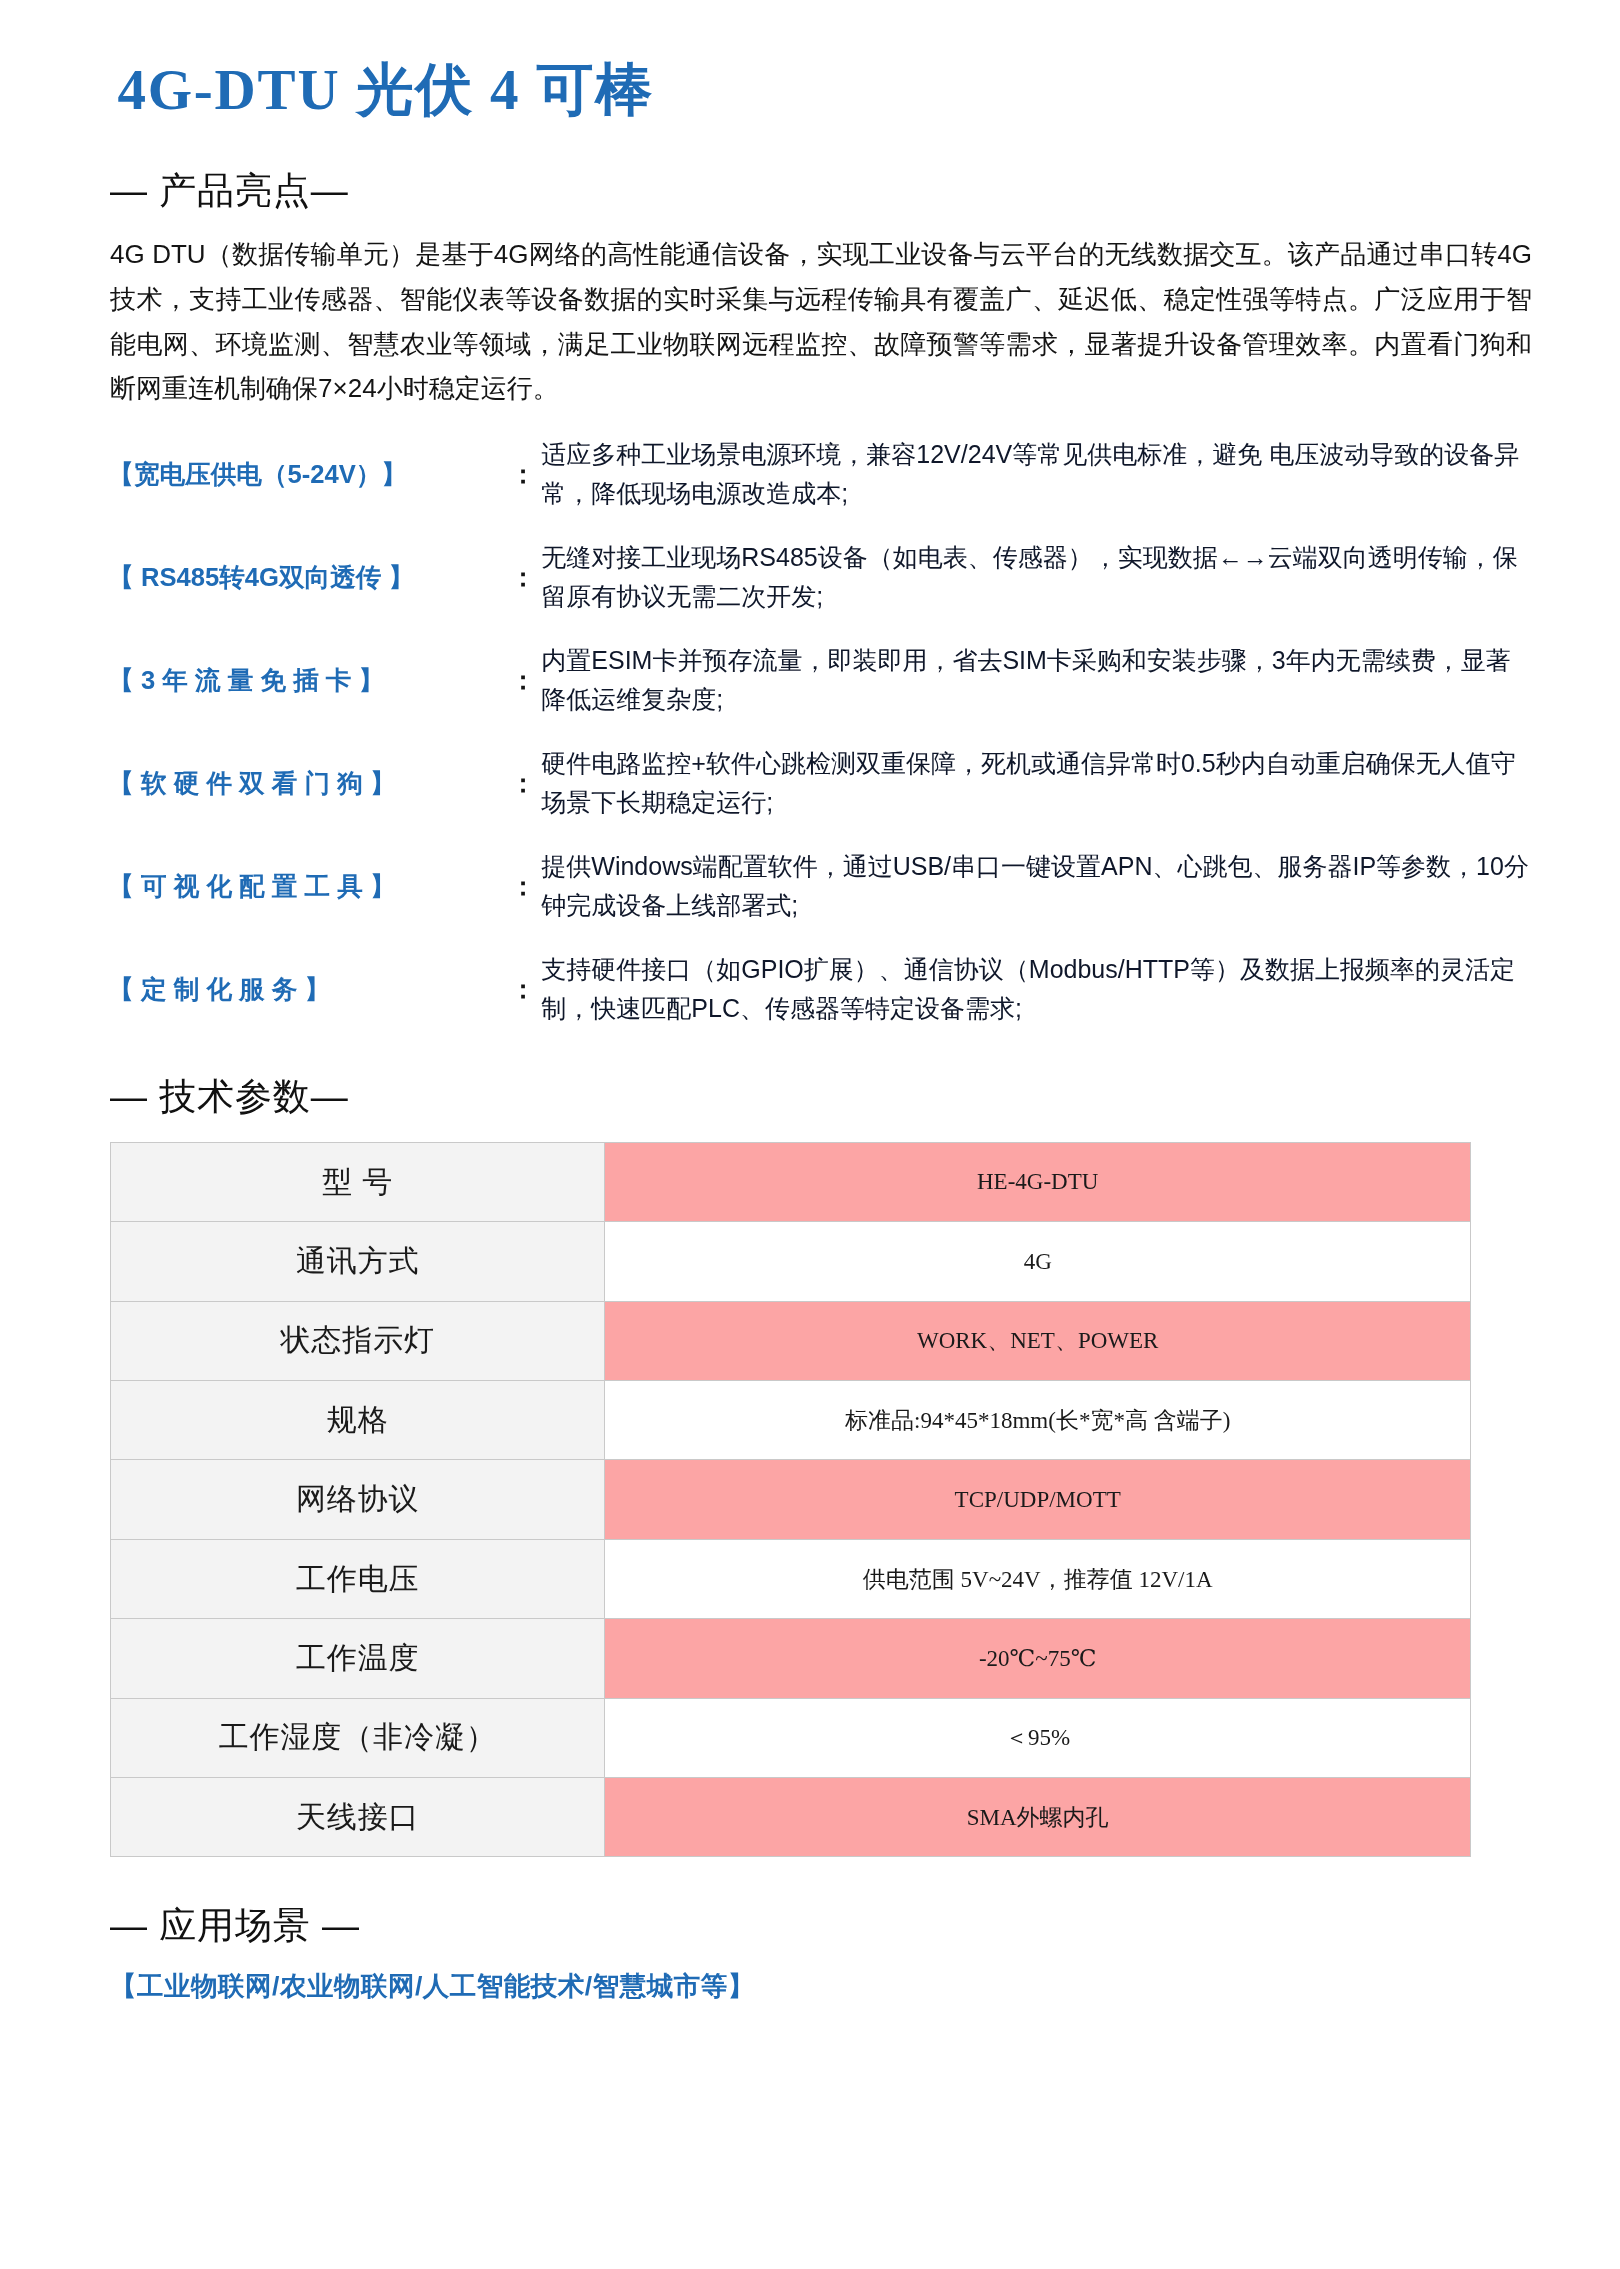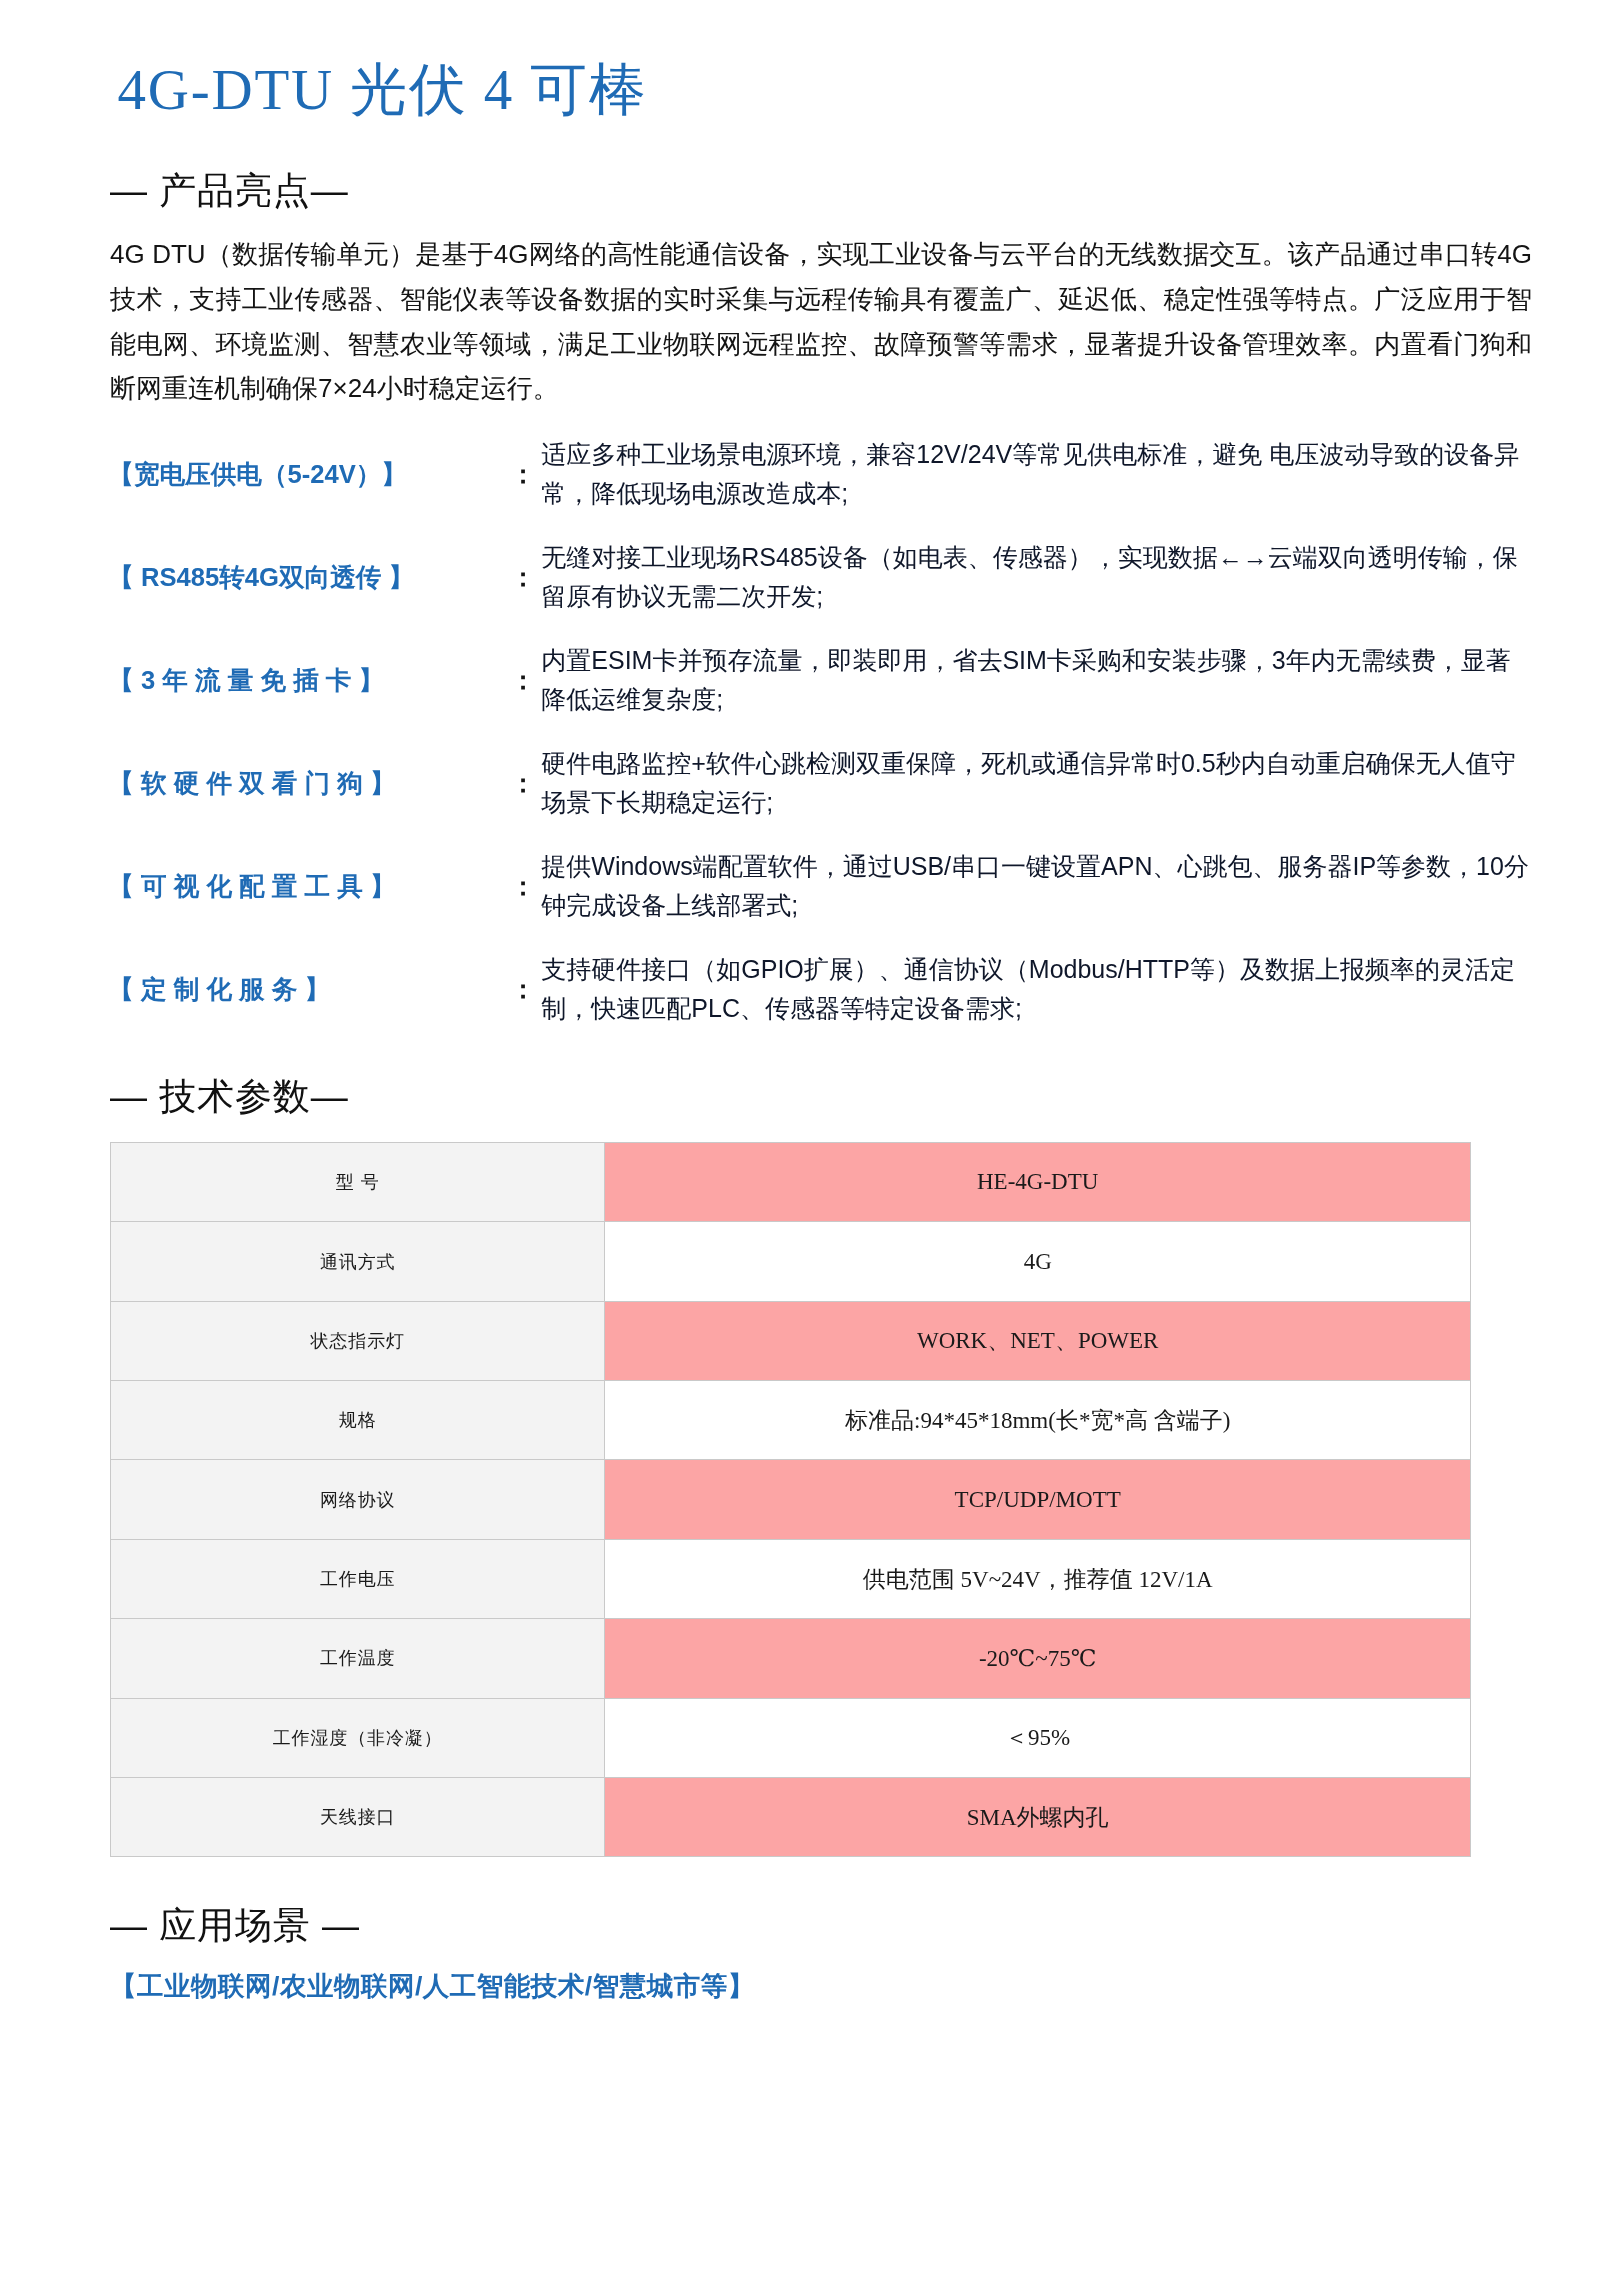--- a/index.html
+++ b/index.html
@@ -18,21 +18,21 @@
     width: 1620px;
     min-height: 2270px;
     box-sizing: border-box;
     padding: 48px 88px 37px 101px;
     position: relative;
   }
 
   
   .doc-title {
     font-size: 57px;
-    font-weight: normal;
+    font-weight: bold;
     color: #1f6bb5;
     letter-spacing: 1.8px;
     margin: 11px 0 0 16.4px;
     line-height: 1.1;
     font-family: "Liberation Serif", "DejaVu Serif", serif;
   }
 
   
   .section-head {
     font-size: 37px;
@@ -97,21 +97,21 @@
     height: 71px;
     text-align: center;
     vertical-align: middle;
     font-size: 22px;
     color: #1a1a1a;
     padding: 3.7px 9.1px;
   }
   .spec-table td.key {
     width: 475px;
     background: #f3f3f3;
-    font-size: 18px;
+    font-size: 30px;
     letter-spacing: 0.9px;
   }
   .spec-table td.val {
     background: #fca5a5;
     font-family: "Liberation Serif", "DejaVu Serif", serif;
     font-size: 23px;
   }
   .spec-table tr:nth-child(even) td.val { background: #ffffff; }
   .spec-table tr:nth-child(even) td.key { background: #f3f3f3; }
 

